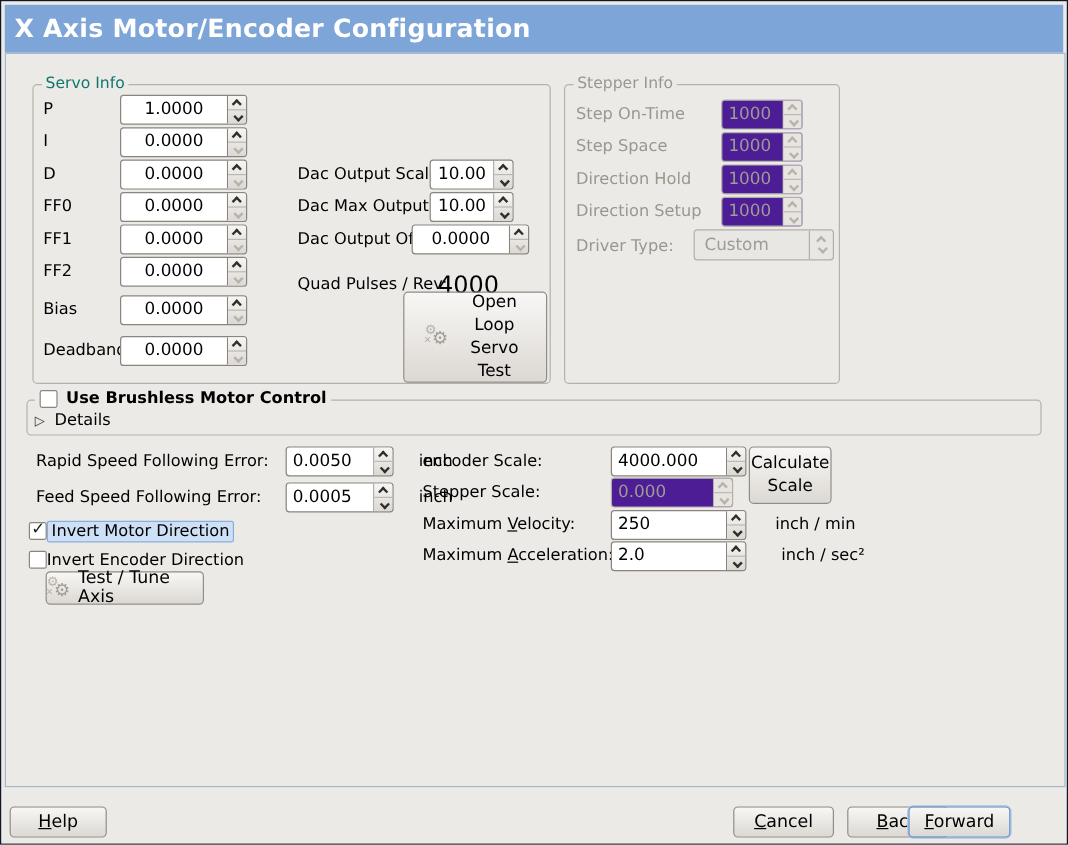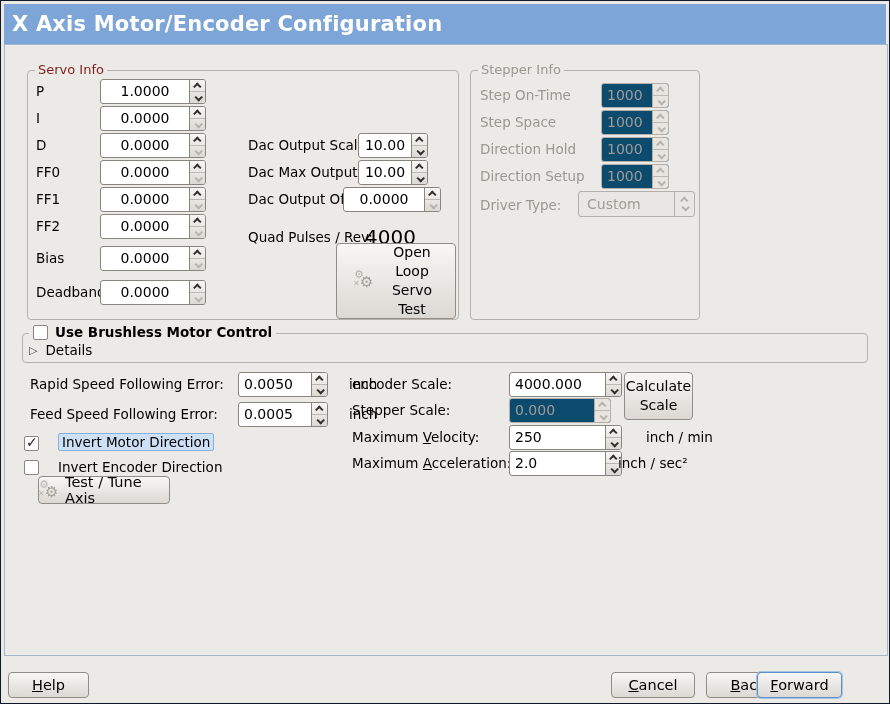--- a/index.html
+++ b/index.html
@@ -14,63 +14,63 @@
   }
   .titlebar .title { color:#ffffff; font-size:21px; font-weight:bold; letter-spacing:.2px; }
   .content {
     position:absolute; left:3px; top:43px; width:884px; height:612px;
     border:1px solid #a6b6cc; background:#eceae7;
   }
   
   .group { position:absolute; border:1px solid #b6b1aa; border-radius:4px; }
   .legend {
     position:absolute; top:-9px; left:7px; background:#eceae7; padding:0 3px;
-    font-size:13px; color:#7f1d1d; white-space:nowrap;
+    font-size:13px; color:#0f766e; white-space:nowrap;
   }
   .group.disabled .legend, .group.disabled .lbl { color:#9b978f; }
   .lbl { position:absolute; font-size:13.5px; color:#000; line-height:25px; white-space:nowrap; }
   .unit { position:absolute; font-size:13.5px; color:#000; line-height:25px; white-space:nowrap;margin-left:18px; }
   .static-val { position:absolute; font-size:20px; color:#000; line-height:25px; }
   
   .spin { position:absolute; display:flex; height:25px; background:#fff;
           border:1px solid #89857e; border-radius:3px; }
   .spin .val { flex:1; font-size:14px; line-height:23px; padding:0 5px; color:#000;
                white-space:nowrap; overflow:hidden; }
   .spin.center .val { text-align:center; }
   .spin .steppers { width:16px; display:flex; flex-direction:column;
                     border-left:1px solid #89857e;
                     background:linear-gradient(#f7f6f4,#dcd8d3); border-radius:0 2px 2px 0; }
   .spin .steppers .up, .spin .steppers .dn { flex:1; display:flex; align-items:center; justify-content:center; }
   .spin .steppers .dn { border-top:1px solid #bcb8b2; }
   .chev { width:6px; height:6px; }
   .chev.u { border-top:2px solid #2f2f2c; border-left:2px solid #2f2f2c; transform:rotate(45deg) translate(0,1px); }
   .chev.d { border-bottom:2px solid #2f2f2c; border-right:2px solid #2f2f2c; transform:rotate(45deg) translate(0,-1px); }
   .spin.zero .chev.d { border-color:#b7b3ac; }
-  .spin.disabled { background:#0c4a6e; border-color:#b3afa9; }
+  .spin.disabled { background:#4c1d95; border-color:#b3afa9; }
   .spin.disabled .val { color:#a09c95; }
   .spin.disabled .steppers { background:#e8e5e1; border-left-color:#b3afa9; }
   .spin.disabled .chev.u { border-color:#b7b3ac; }
   .spin.disabled .chev.d { border-color:#b7b3ac; }
   
   .combo { position:absolute; display:flex; height:26px; background:#e9e7e3;
            border:1px solid #b3afa9; border-radius:3px; }
   .combo .val { flex:1; font-size:14px; line-height:24px; padding:0 8px; color:#a09c95; }
   .combo .arrows { width:20px; border-left:1px solid #b3afa9; display:flex; flex-direction:column;
                    align-items:center; justify-content:center; gap:2px; }
   
   .btn { position:absolute; display:flex; align-items:center; justify-content:center;
          background:linear-gradient(#f8f7f5,#dcd8d3); border:1px solid #918d86;
          border-radius:4px; font-size:14.5px; color:#000; cursor:default; }
   .btn.focus { border-color:#5e8fc9; box-shadow:0 0 0 1px #a9c3e3; }
   
   .cb { width:15px; height:15px; background:#fff; border:1px solid #8a867f; border-radius:2px;
         position:relative; flex:none; }
   .cb.checked::after { content:"✓"; position:absolute; left:1px; top:-3px; font-size:14px;
                        font-weight:bold; color:#1c1c1a; }
-  .cbrow { position:absolute; display:flex; align-items:flex-end; gap:19px; height:17px; }
+  .cbrow { position:absolute; display:flex; align-items:center; gap:0; height:17px; }
   .cbrow .cblbl { font-size:13.5px; color:#000; white-space:nowrap; }
   .cbrow .cblbl.hl { background:#cde0f5; border:1px solid #89aeda; border-radius:2px; padding:0 3px; }
   
   .gears { position:relative; width:24px; height:24px; flex:none; }
   .gears .g1 { position:absolute; left:0px; top:-1px; font-size:11px; color:#b7b3ab; }
   .gears .g2 { position:absolute; left:6px; top:4px; font-size:15px; color:#a39f96; }
   .gears .g3 { position:absolute; left:-1px; top:10px; font-size:8px; color:#b7b3ab; }
   .expander { display:flex; align-items:center; gap:8px; position:absolute; }
   .expander .tri { font-size:11px; color:#3a3a37; }
   .expander .explbl { font-size:13.5px; color:#000; }
@@ -392,21 +392,21 @@
       <div class="val">2.0</div>
       <div class="steppers">
           <div class="up">
             <i class="chev u"></i>
           </div>
           <div class="dn">
             <i class="chev d"></i>
           </div>
         </div>
     </div>
-    <span class="unit" style="left:595px;top:406px">inch / sec²</span>
+    <span class="unit" style="left:628px;top:406px">inch / sec²</span>
 
     <div class="cbrow" style="left:19px;top:389px">
       <span class="cb checked"></span>
       <span class="cblbl hl">Invert Motor Direction</span>
     </div>
     <div class="cbrow" style="left:19px;top:413px">
       <span class="cb"></span>
       <span class="cblbl">Invert Encoder Direction</span>
     </div>
     <div class="btn" style="left:33px;top:431px;width:132px;height:28px">

